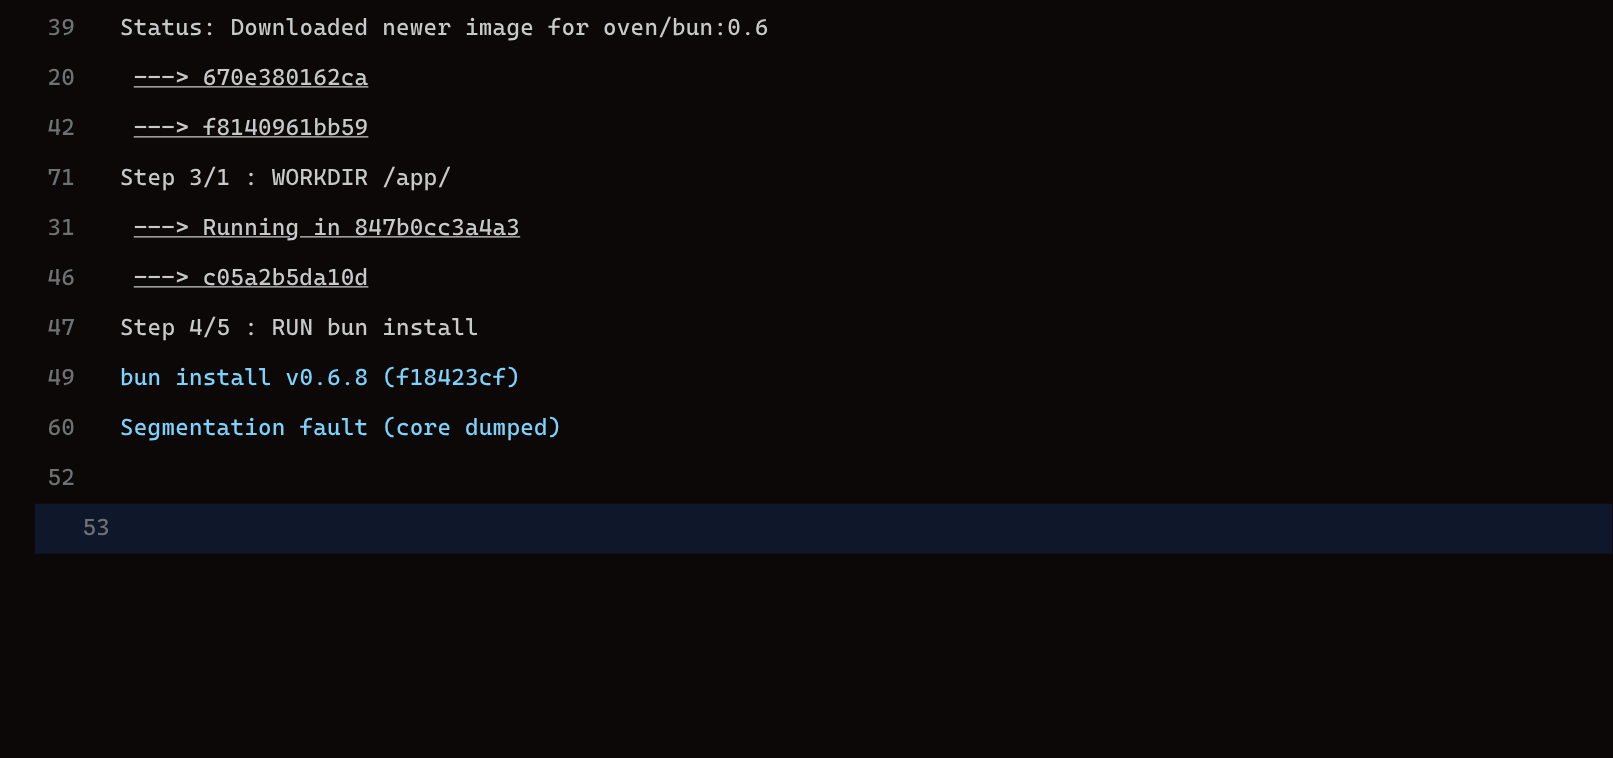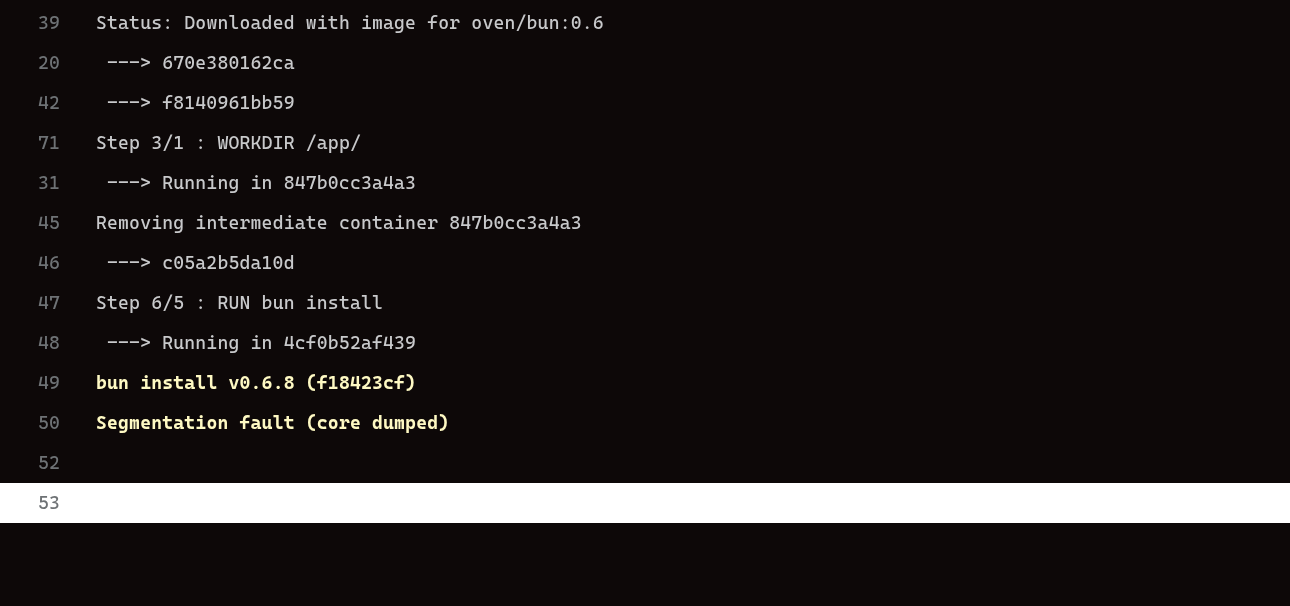--- a/index.html
+++ b/index.html
@@ -29,39 +29,38 @@
     color: #6e7275;
     padding-right: 0;
     flex-shrink: 0;
     user-select: none;
   }
   .content {
     padding-left: 36px;
     flex: 1;
     overflow: hidden;
   }
-  .indent-1 { padding-left: 47px; }
-  .pink { color: #fef9c3; font-weight: bold; }
+  .indent-1 { padding-left: 47px; text-decoration: underline; }
+  .pink { color: #7dd3fc; }
   .error-label { color: #ec4b4b; font-weight: 600; }
   .muted { color: #838688; }
   .highlight-line {
-    background: #ffffff;
+    background: #0f172a;
+    margin-left: 28px;
   }
   .err-content { padding-left: 13px; }
 </style>
 </head>
 <body>
 
 <div class="log-container">
-    <div class="line"><span class="lineno">39</span><span class="content"><span>Status: Downloaded with image for oven/bun:0.6</span></span></div>
+    <div class="line"><span class="lineno">39</span><span class="content"><span>Status: Downloaded newer image for oven/bun:0.6</span></span></div>
     <div class="line"><span class="lineno">20</span><span class="content indent-1"><span>---&gt; 670e380162ca</span></span></div>
     <div class="line"><span class="lineno">42</span><span class="content indent-1"><span>---&gt; f8140961bb59</span></span></div>
     <div class="line"><span class="lineno">71</span><span class="content"><span>Step 3/1 : WORKDIR /app/</span></span></div>
     <div class="line"><span class="lineno">31</span><span class="content indent-1"><span>---&gt; Running in 847b0cc3a4a3</span></span></div>
-    <div class="line"><span class="lineno">45</span><span class="content"><span>Removing intermediate container 847b0cc3a4a3</span></span></div>
     <div class="line"><span class="lineno">46</span><span class="content indent-1"><span>---&gt; c05a2b5da10d</span></span></div>
-    <div class="line"><span class="lineno">47</span><span class="content"><span>Step 6/5 : RUN bun install</span></span></div>
-    <div class="line"><span class="lineno">48</span><span class="content indent-1"><span>---&gt; Running in 4cf0b52af439</span></span></div>
+    <div class="line"><span class="lineno">47</span><span class="content"><span>Step 4/5 : RUN bun install</span></span></div>
     <div class="line"><span class="lineno">49</span><span class="content"><span class="pink">bun install v0.6.8 (f18423cf)</span></span></div>
-    <div class="line"><span class="lineno">50</span><span class="content"><span class="pink">Segmentation fault (core dumped)</span></span></div>
+    <div class="line"><span class="lineno">60</span><span class="content"><span class="pink">Segmentation fault (core dumped)</span></span></div>
     <div class="line"><span class="lineno">52</span><span class="content"><span></span></span></div>
     <div class="line highlight-line"><span class="lineno">53</span></div>
   </div>
 
 </body></html>

